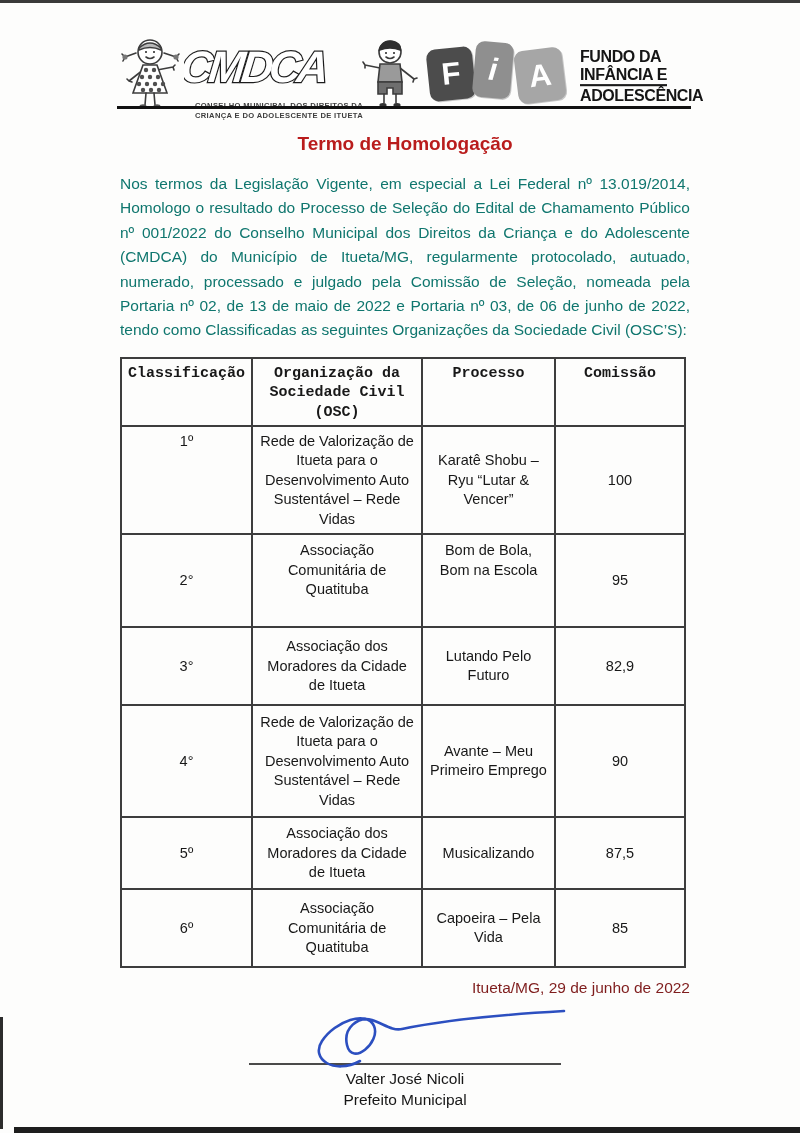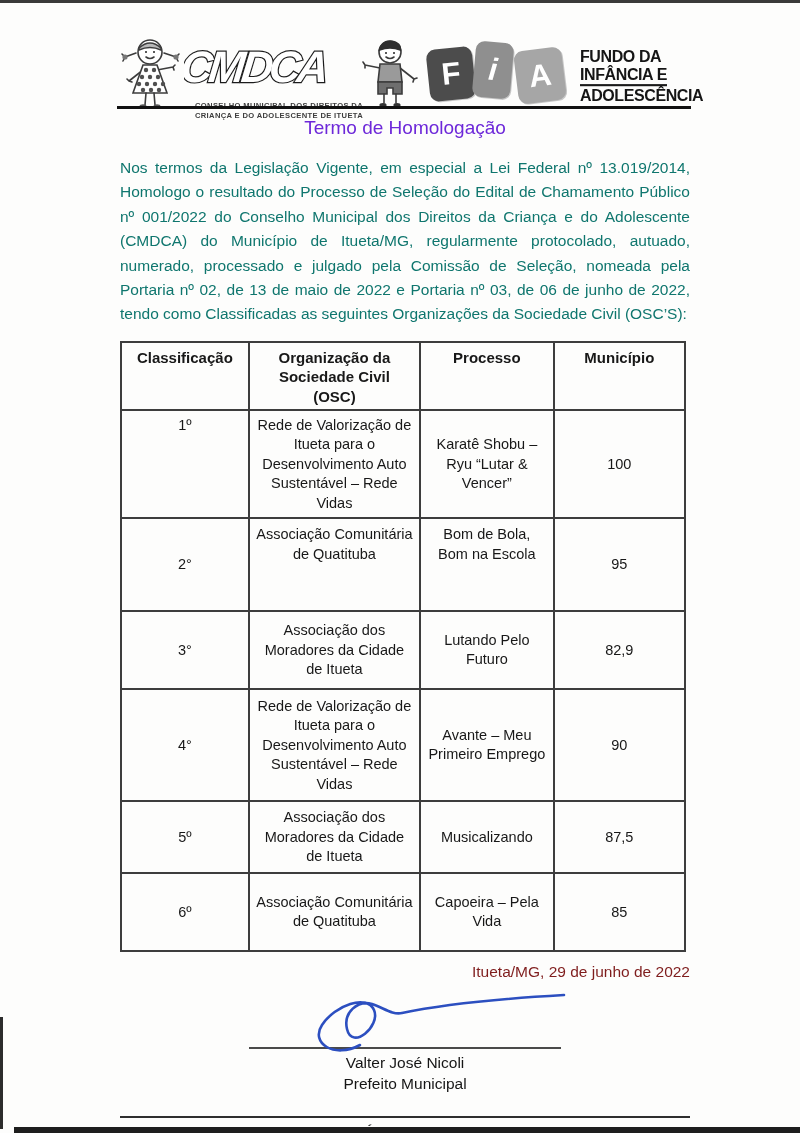--- a/index.html
+++ b/index.html
@@ -35,34 +35,34 @@
   .fia-a { left:88px; top:7px; width:48px; height:53px; background:#a6a6a6; transform:rotate(-7deg); }
   .fia-wordmark {
     position:absolute; left:580px; top:47px; width:120px;
     font-weight:bold; font-size:16px; line-height:17px; letter-spacing:-.4px;
     color:#151515; transform:scaleY(1.06); transform-origin:top left; white-space:nowrap;
   }
   .fia-line2 { display:inline-block; border-bottom:2px solid #1a1a1a; padding-bottom:1px; }
 
   
   .content { margin-left:120px; width:570px; }
-  .doc-title { margin:6px 0 0; text-align:center; font-size:19px; font-weight:normal; color:#6d28d9; }
+  .doc-title { margin:22px 0 0; text-align:center; font-size:19px; font-weight:bold; color:#b91c1c; }
   .doc-paragraph {
     margin:17px 0 0; text-align:justify; font-size:15.5px; line-height:24.4px; color:#0f766e;
   }
 
   
   table.classification {
     margin-top:14px; width:566px; border-collapse:collapse;
     font-size:14.5px; line-height:19.5px; color:#181818;
   }
   table.classification th, table.classification td {
     border:2px solid #3d3d3d; padding:3px 6px; text-align:center;
   }
-  table.classification th { vertical-align:top; font-size:15px; padding-top:5px; }
+  table.classification th { vertical-align:top; font-size:15px; padding-top:5px;font-family:Liberation Mono, monospace; }
   table.classification td { vertical-align:middle; }
   tr.r-head td, tr.r-head th { height:58px; }
   tr.r1 td { height:98px; }
   tr.r2 td { height:82px; }
   tr.r3 td { height:70px; }
   tr.r4 td { height:104px; }
   tr.r5 td { height:64px; }
   tr.r6 td { height:70px; }
   .col-class { width:128px; }
   .col-osc   { width:172px; }
@@ -191,21 +191,21 @@
         <col class="col-class">
           <col class="col-osc">
           <col class="col-proj">
           <col class="col-pont">
       </colgroup>
       <thead>
         <tr class="r-head">
           <th>Classificação</th>
           <th>Organização da Sociedade Civil (OSC)</th>
           <th>Processo</th>
-          <th>Município</th>
+          <th>Comissão</th>
         </tr>
       </thead>
       <tbody>
         <tr class="r1">
           <td class="cell-class">1º</td>
           <td class="cell-osc">Rede de Valorização de Itueta para o Desenvolvimento Auto Sustentável – Rede Vidas</td>
           <td class="cell-proj">Karatê Shobu – Ryu “Lutar &amp; Vencer”</td>
           <td class="cell-pont">100</td>
         </tr>
         <tr class="r2">

